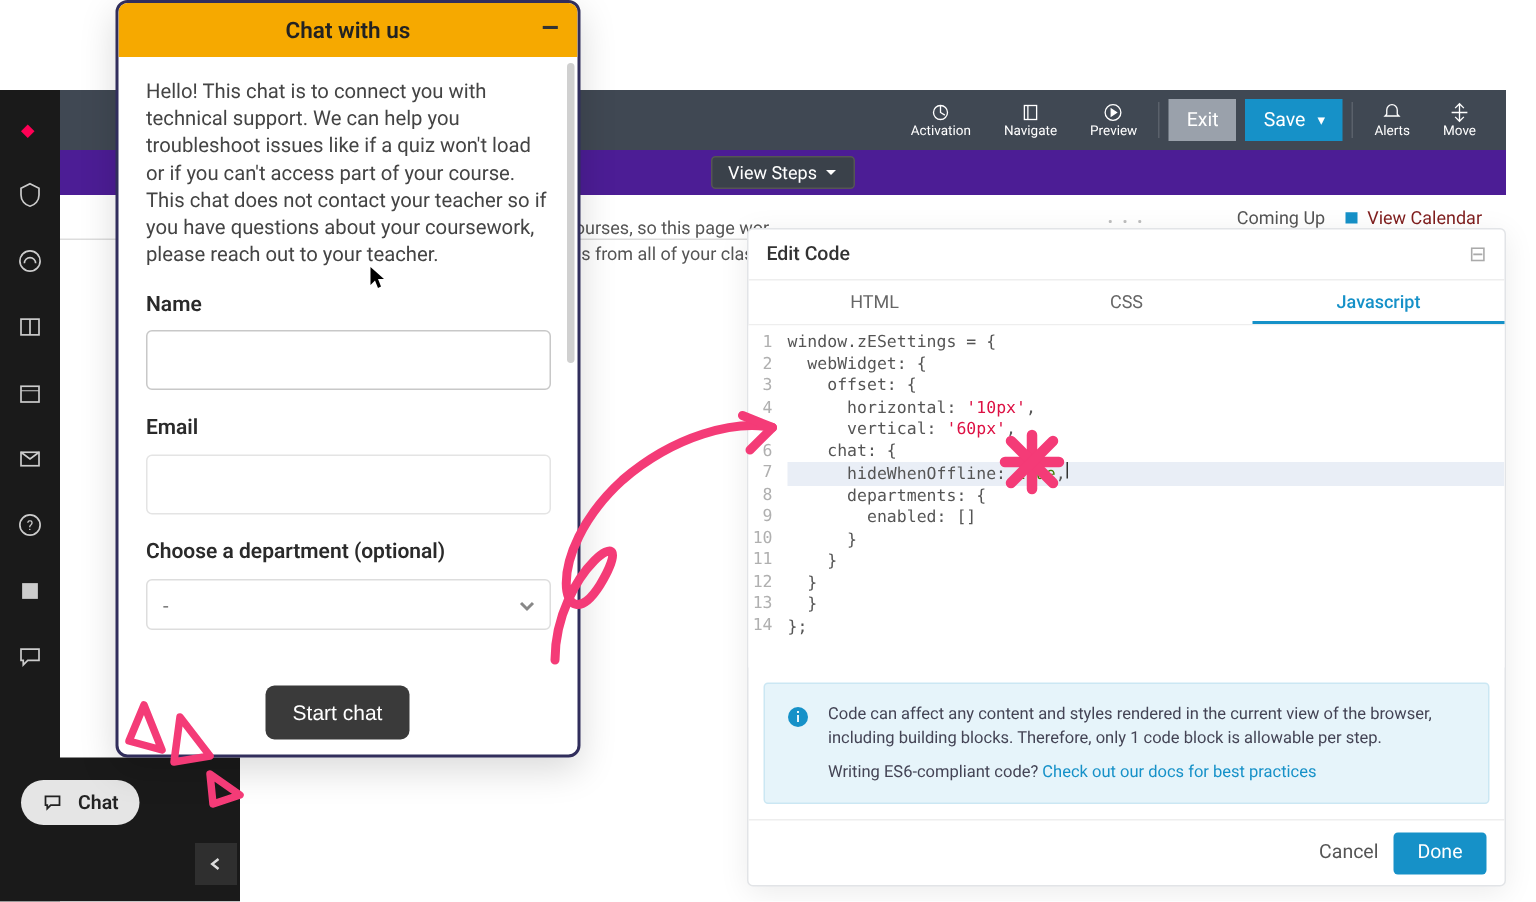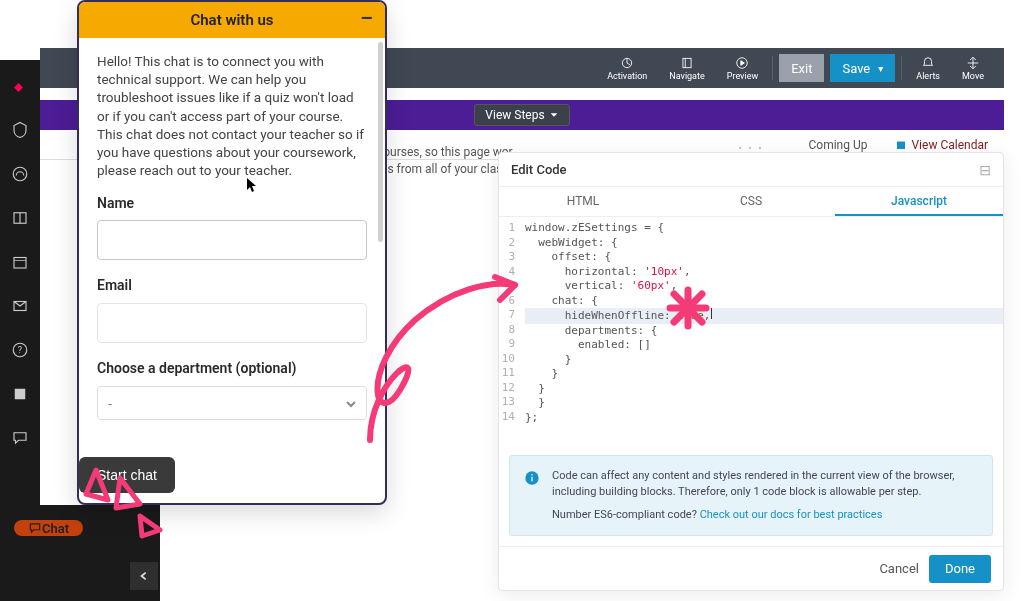--- a/index.html
+++ b/index.html
@@ -5,36 +5,36 @@
   * { box-sizing: border-box; margin: 0; padding: 0; }
   html, body { width: 1024px; height: 601px; overflow: hidden; font-family: -apple-system, BlinkMacSystemFont, "Segoe UI", Roboto, Arial, sans-serif; background:#fff; }
   body { position: relative; }
 
   
   .sidebar { position:absolute; left:0; top:60px; width:40px; height:calc(601px - 60px); background:#1a1a1a; display:flex; flex-direction:column; align-items:center; padding-top:6px; z-index:5; }
   .sidebar .sb-item { width:40px; height:40px; display:flex; align-items:center; justify-content:center; color:#ccc; margin-bottom:4px; }
   .sidebar svg { width:18px; height:18px; fill:#e6e6e6; }
 
   
-  .topbar { position:absolute; top:48px; left:40px; right:20px; height:40px; background:#404853; display:flex; align-items:center; justify-content:flex-end; padding-right:12px; gap:6px; z-index:3; }
+  .topbar { position:absolute; top:60px; left:40px; right:20px; height:40px; background:#404853; display:flex; align-items:center; justify-content:flex-end; padding-right:12px; gap:6px; z-index:3; }
   .top-action { display:flex; flex-direction:column; align-items:center; color:#fff; font-size:9px; gap:1px; padding:0 8px; height:32px; justify-content:center;}
   .top-action svg { width:14px; height:14px; stroke:#fff; fill:none; stroke-width:1.5; }
   .btn { height:28px; padding:0 12px; border-radius:0; font-size:13px; display:flex; align-items:center; }
   .btn-grey { background:#9aa1ab; color:#fff; }
   .btn-blue { background:#1691c8; color:#fff; }
   .btn-blue .chev { margin-left:8px; font-size:10px; }
   .top-sep { width:1px; height:24px; background:#5a616b; }
 
   
   .secondbar { position:absolute; top:100px; left:40px; right:20px; height:30px; background:#4c1d95; display:flex; align-items:center; justify-content:center; color:#fff; font-size:12px; z-index:3;}
   .viewsteps { display:flex; align-items:center; gap:4px; background:#3a414a; padding:3px 10px; border-radius:3px; border:1px solid #555;}
   .viewsteps svg { width:10px; height:10px; fill:#fff; }
 
   
-  .context-row { position:absolute; top:130px; left:40px; right:20px; height:30px; background:#fff; display:flex; align-items:center; justify-content:flex-end; padding-right:16px; font-size:12px; color:#555; gap:28px; border-bottom:1px solid #ddd; z-index:2;}
+  .context-row { position:absolute; top:130px; left:40px; right:20px; height:30px; background:#fff; display:flex; align-items:center; justify-content:flex-end; padding-right:16px; font-size:12px; color:#555; gap:12px; border-bottom:1px solid #ddd; z-index:2;}
   .view-cal { color:#7f1d1d; display:flex; align-items:center; gap:4px; }
   .view-cal svg { width:12px; height:12px; fill:#1691c8; }
 
   
   .main-fragment { position:absolute; top:144px; left:340px; font-size:12px; color:#555; line-height:1.4; z-index:2;}
 
   
   .panel { position:absolute; top:152px; left:498px; right:20px; bottom:10px; background:#fff; border:1px solid #e2e4e7; border-radius:4px; display:flex; flex-direction:column; z-index:4; box-shadow:0 4px 20px rgba(0,0,0,0.08);}
   .panel-head { height:34px; display:flex; align-items:center; justify-content:space-between; padding:0 12px; font-size:13px; color:#333; border-bottom:1px solid #eee; position:relative;}
   .panel-head .title { font-weight:500; }
@@ -60,26 +60,26 @@
   .chat-widget { position:absolute; top:0; left:30px; width:310px; height:505px; background:#fff; border:2px solid #312e5c; border-radius:8px; z-index:20; box-shadow:0 8px 24px rgba(0,0,0,0.15); overflow:hidden; display:flex; flex-direction:column;margin-left:47px;}
   .chat-head { height:36px; background:#f6a900; display:flex; align-items:center; justify-content:center; position:relative; font-weight:600; color:#222; font-size:15px;}
   .chat-min { position:absolute; right:12px; font-size:20px; font-weight:600; color:#333; line-height:1; top:6px;}
   .chat-body { flex:1; padding:14px 18px 0 18px; font-size:13.5px; color:#444; overflow:auto; line-height:1.35;}
   .chat-body .intro { margin-bottom:14px; }
   .form-label { font-weight:600; color:#2a2a2a; font-size:14px; margin-bottom:8px; display:block;}
   .form-input { width:100%; height:40px; border:1px solid #c8c8c8; border-radius:4px; margin-bottom:16px; padding:0 10px; font-size:13px; background:#fff;}
   .form-select { width:100%; height:34px; border:1px solid #ddd; border-radius:4px; margin-bottom:14px; font-size:13px; padding:0 10px; color:#777; background:#fff; appearance:none; position:relative;}
   .select-wrap { position:relative; margin-bottom:14px;}
   .select-wrap svg { position:absolute; right:10px; top:12px; width:12px; height:12px; stroke:#888; fill:none; stroke-width:2;}
-  .chat-foot { padding:8px 14px 10px 0; display:flex; justify-content:flex-start;}
+  .chat-foot { padding:8px 14px 10px 0; display:flex; justify-content:center;}
   .start-chat { background:#3a3a3a; color:#fff; font-size:14px; height:36px; padding:0 18px; border-radius:6px; border:none; }
   .chat-scroll { position:absolute; right:2px; top:40px; width:5px; height:200px; background:#d0d0d0; border-radius:3px;}
 
   
-  .chat-bubble { position:absolute; left:14px; top:520px; height:16px; padding:0 14px; background:#c2410c; border-radius:18px; display:flex; align-items:center; gap:0; font-size:13px; font-weight:600; color:#222; z-index:6;}
+  .chat-bubble { position:absolute; left:14px; top:520px; height:30px; padding:0 14px; background:#e5e5e5; border-radius:18px; display:flex; align-items:center; gap:10px; font-size:13px; font-weight:600; color:#222; z-index:6;}
   .chat-bubble svg { width:14px; height:14px; stroke:#222; fill:none; stroke-width:2;}
 
   
   .collapse-bar { position:absolute; left:130px; top:562px; width:28px; height:28px; background:#2f2f2f; display:flex; align-items:center; justify-content:center; z-index:5;}
   .collapse-bar svg { width:10px; height:10px; stroke:#ddd; fill:none; stroke-width:2;}
 
   
   .annot { position:absolute; top:0; left:0; width:1024px; height:601px; z-index:30; pointer-events:none;}
 
   
@@ -238,21 +238,21 @@
   </div>
   <div class="info-box">
     <svg viewBox="0 0 24 24">
         <circle cx="12" cy="12" r="10"></circle>
         <rect x="11" y="10" width="2" height="7" fill="#e6f4fa"></rect>
         <rect x="11" y="6" width="2" height="2" fill="#e6f4fa"></rect>
       </svg>
     <div>
       <div>Code can affect any content and styles rendered in the current view of the browser, including building blocks. Therefore, only 1 code block is allowable per step.</div>
       <div style="margin-top:6px;">
-        <span>Number ES6-compliant code? </span><a>Check out our docs for best practices</a>
+        <span>Writing ES6-compliant code? </span><a>Check out our docs for best practices</a>
       </div>
     </div>
   </div>
   <div class="panel-foot">
     <span class="foot-cancel">Cancel</span>
     <span class="foot-done">Done</span>
   </div>
 </div>
 
 <div class="dark-band"></div>

